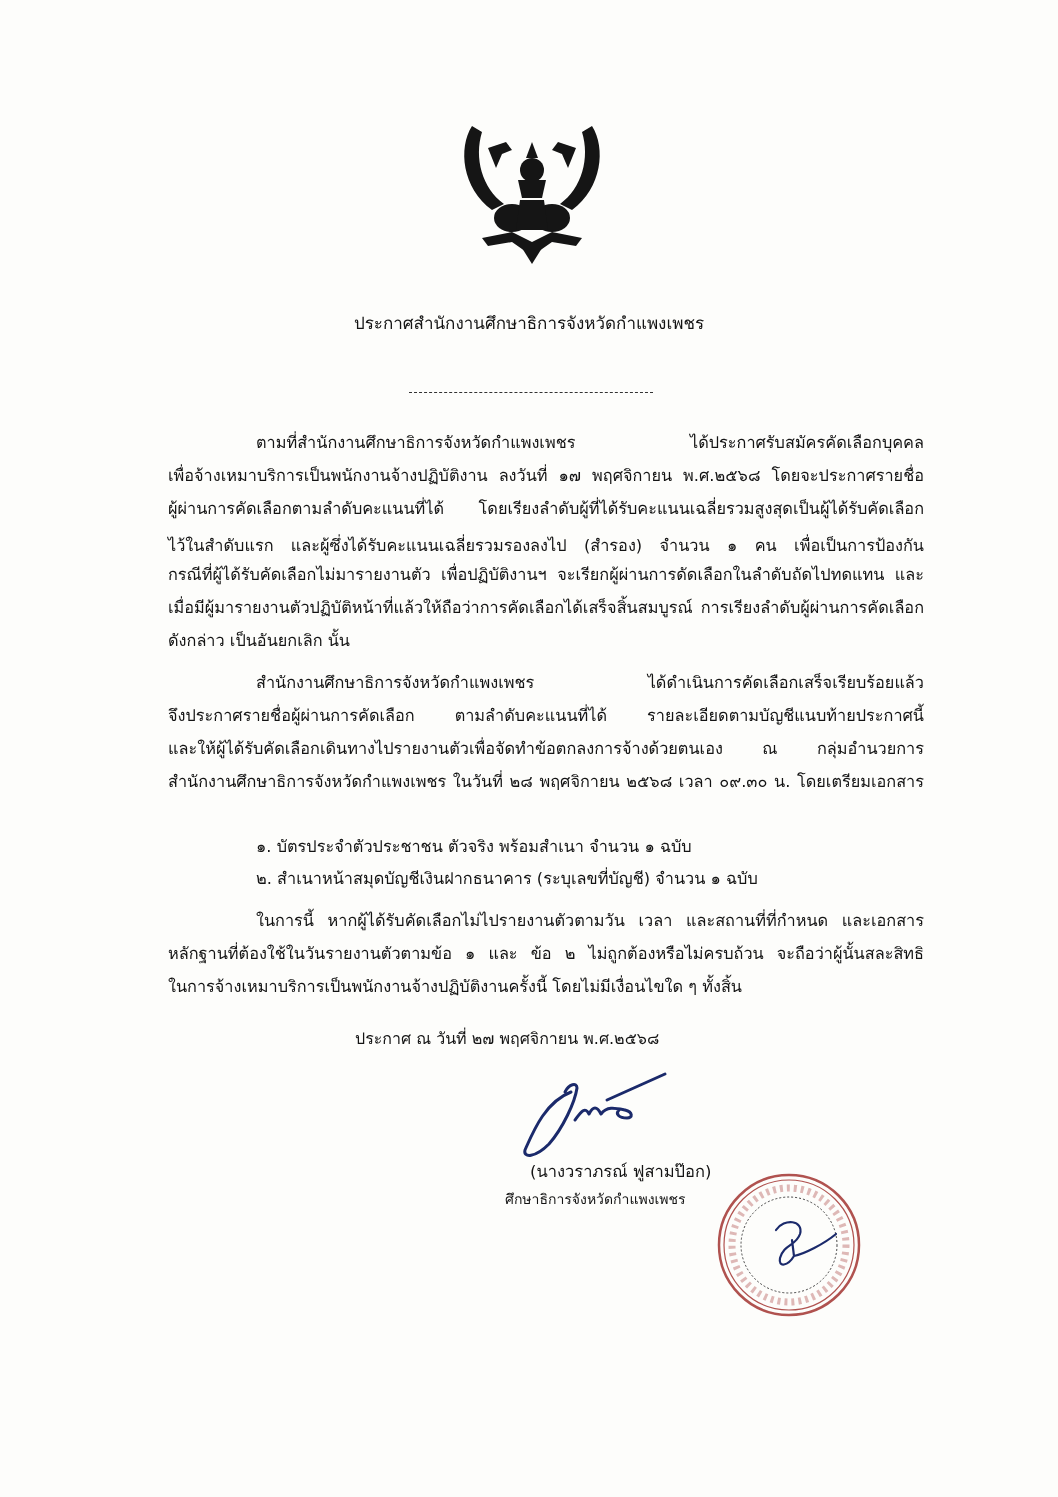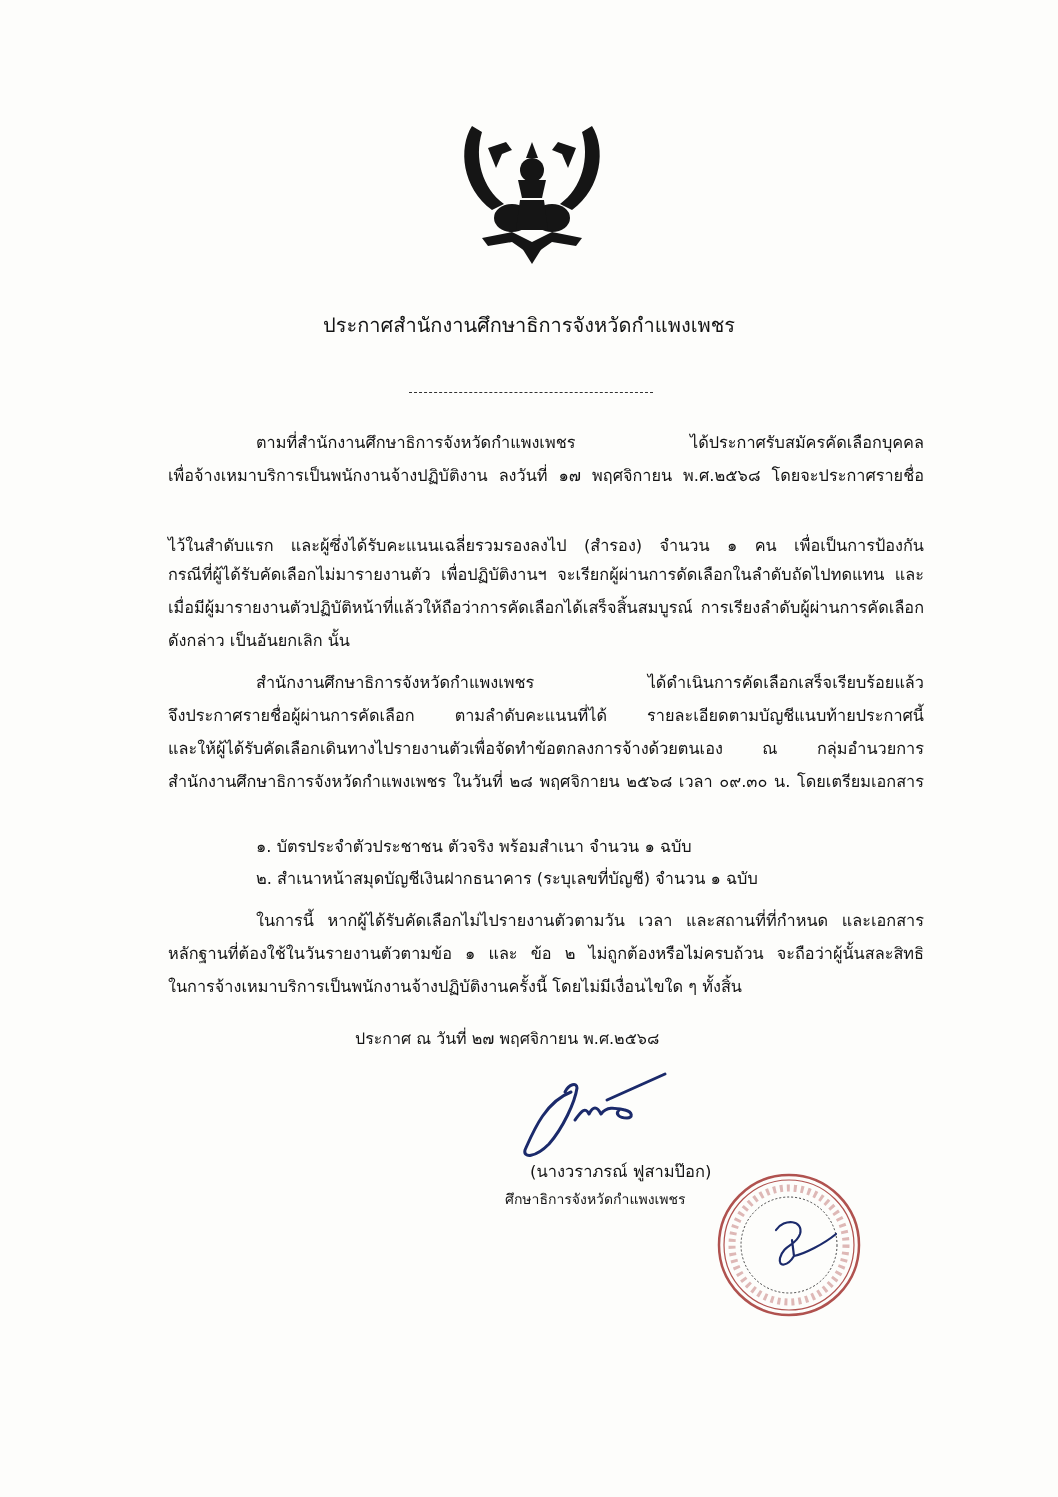--- a/index.html
+++ b/index.html
@@ -5,21 +5,21 @@
   html, body { margin: 0; padding: 0; }
   body {
     width: 1058px; height: 1497px;
     background: #fdfdfb;
     position: relative; overflow: hidden;
     font-family: "DejaVu Sans", "Liberation Sans", sans-serif;
     color: #141414;
   }
   .page { position: absolute; left: 0; top: 0; width: 1058px; height: 1497px; }
   .emblem { position: absolute; left: 452px; top: 118px; width: 160px; height: 150px; }
-  .heading { position: absolute; left: 0; width: 1058px; text-align: center; font-size: 20px; }
+  .heading { position: absolute; left: 0; width: 1058px; text-align: center; font-size: 17px; }
   .h1 { top: 309px; }
   .h2 { top: 340px; }
   .rule { position: absolute; left: 409px; top: 392px; width: 244px; border-top: 1px dashed #333; }
   .line { position: absolute; left: 168px; width: 756px; font-size: 16.3px; white-space: nowrap; line-height: 22px; }
   .justify { text-align: justify; text-align-last: justify; }
   .indent { left: 256px; width: 668px; }
   .item { left: 256px; width: auto; text-align: center; }
   .sign-date { position: absolute; left: 355px; top: 1026px; font-size: 16px; }
   .sign-name { position: absolute; left: 530px; top: 1158px; font-size: 16.5px; }
   .sign-title { position: absolute; left: 505px; top: 1188px; font-size: 14px; }
@@ -46,20 +46,21 @@
       <path d="M30 120 l30 -6 l20 10 l20 -10 l30 6 l-6 8 l-24 -4 l-20 14 l-20 -14 l-24 4 z"></path>
       <path d="M70 130 l10 16 l10 -16 z"></path>
     </g>
   </svg>
 
   <div class="heading h1">ประกาศสำนักงานศึกษาธิการจังหวัดกำแพงเพชร</div>
   <div class="rule"></div>
 
   <div class="line justify indent" style="top:432px">ตามที่สำนักงานศึกษาธิการจังหวัดกำแพงเพชร ได้ประกาศรับสมัครคัดเลือกบุคคล</div>
   <div class="line justify" style="top:465px">เพื่อจ้างเหมาบริการเป็นพนักงานจ้างปฏิบัติงาน ลงวันที่ ๑๗ พฤศจิกายน พ.ศ.๒๕๖๘ โดยจะประกาศรายชื่อ</div>
+  <div class="line justify" style="top:498px">ผู้ผ่านการคัดเลือกตามลำดับคะแนนที่ได้ โดยเรียงลำดับผู้ที่ได้รับคะแนนเฉลี่ยรวมสูงสุดเป็นผู้ได้รับคัดเลือก</div>
   <div class="line justify" style="top:535px">ไว้ในสำดับแรก และผู้ซึ่งได้รับคะแนนเฉลี่ยรวมรองลงไป (สำรอง) จำนวน ๑ คน เพื่อเป็นการป้องกัน</div>
   <div class="line justify" style="top:564px">กรณีที่ผู้ได้รับคัดเลือกไม่มารายงานตัว เพื่อปฏิบัติงานฯ จะเรียกผู้ผ่านการดัดเลือกในลำดับถัดไปทดแทน และ</div>
   <div class="line justify" style="top:597px">เมื่อมีผู้มารายงานตัวปฏิบัติหน้าที่แล้วให้ถือว่าการคัดเลือกได้เสร็จสิ้นสมบูรณ์ การเรียงลำดับผู้ผ่านการคัดเลือก</div>
   <div class="line" style="top:630px">ดังกล่าว เป็นอันยกเลิก นั้น</div>
 
   <div class="line justify indent" style="top:672px">สำนักงานศึกษาธิการจังหวัดกำแพงเพชร ได้ดำเนินการคัดเลือกเสร็จเรียบร้อยแล้ว</div>
   <div class="line justify" style="top:705px">จึงประกาศรายชื่อผู้ผ่านการคัดเลือก ตามลำดับคะแนนที่ได้ รายละเอียดตามบัญชีแนบท้ายประกาศนี้</div>
   <div class="line justify" style="top:738px">และให้ผู้ได้รับคัดเลือกเดินทางไปรายงานตัวเพื่อจัดทำข้อตกลงการจ้างด้วยตนเอง ณ กลุ่มอำนวยการ</div>
   <div class="line justify" style="top:771px">สำนักงานศึกษาธิการจังหวัดกำแพงเพชร ในวันที่ ๒๘ พฤศจิกายน ๒๕๖๘ เวลา ๐๙.๓๐ น. โดยเตรียมเอกสาร</div>
 

